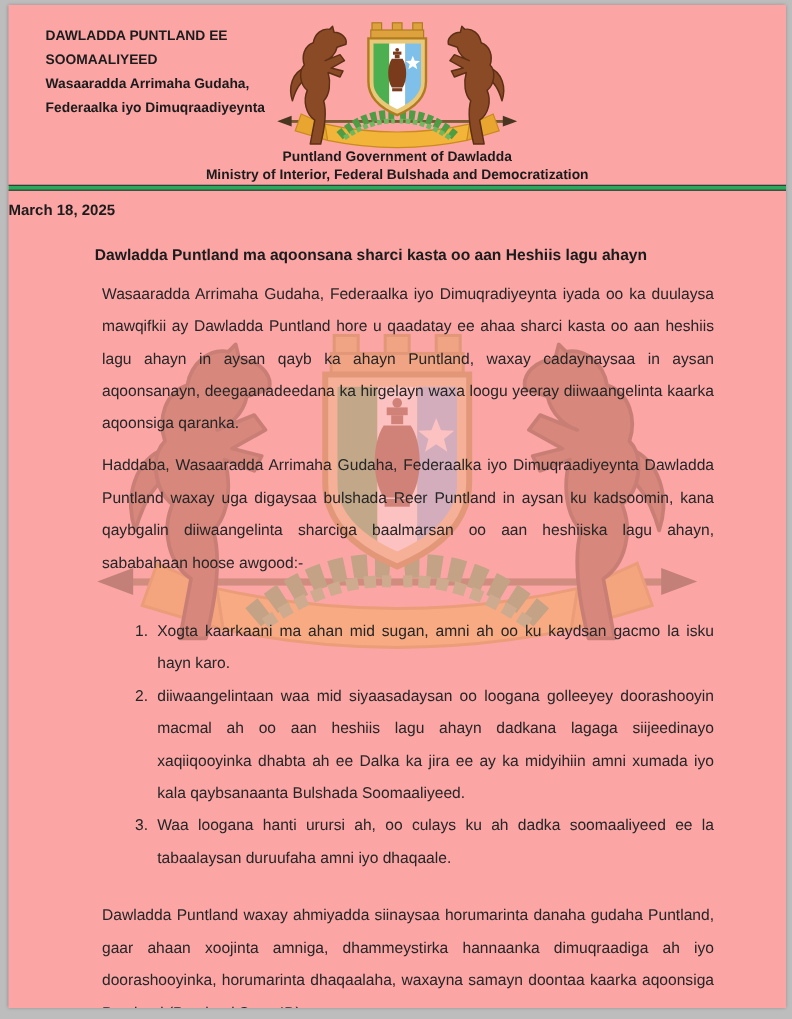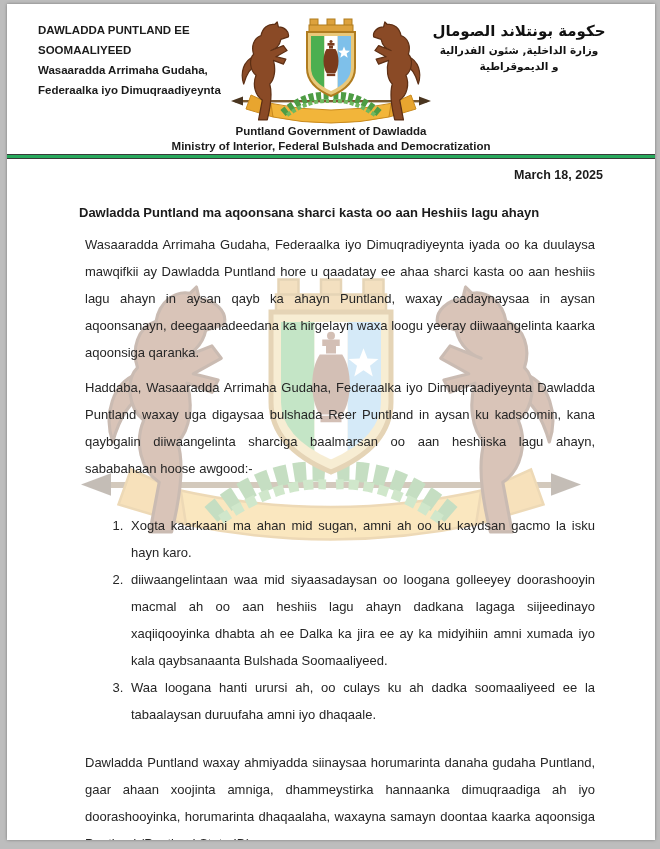--- a/index.html
+++ b/index.html
@@ -4,21 +4,21 @@
 <style>
   html,body{margin:0;padding:0;}
   body{
     width:660px;height:849px;position:relative;
     background:#bdbdbd;
     font-family:"Liberation Sans", sans-serif;
     -webkit-font-smoothing:antialiased;
   }
   .page{
     position:absolute;left:7px;top:4px;right:5px;bottom:9px;
-    background:#ffffff;box-shadow:0 0 3px rgba(0,0,0,.35);
+    background:#fca5a5;box-shadow:0 0 3px rgba(0,0,0,.35);
     overflow:hidden;
   }
   
   .header{position:relative;height:150px;}
   .hdr-left{
     position:absolute;left:31px;top:16px;width:230px;
     font-weight:bold;font-size:11.5px;line-height:20px;color:#1b1b1b;
   }
   .emblem{
     position:absolute;left:50%;top:12px;transform:translateX(-50%);
@@ -34,21 +34,21 @@
   .hdr-center{
     position:absolute;left:0;right:0;top:120px;text-align:center;
     font-weight:bold;font-size:11.5px;line-height:15px;color:#1b1b1b;
   }
   .rule{
     height:3px;background:#28a95c;
     border-top:1.2px solid #3a3a3a;border-bottom:1.2px solid #3a3a3a;
   }
   
   .date{
-    text-align:right;padding:9px 52px 0 0;
+    text-align:left;padding:9px 52px 0 0;
     font-weight:bold;font-size:12.5px;color:#1b1b1b;
   }
   .doc{
     padding:0 60px 0 72px;color:#262626;
     font-size:13px;line-height:27px;
     position:relative;z-index:2;
   }
   .title{
     font-size:13px;font-weight:bold;color:#1b1b1b;
     margin:21px 0 0 0;line-height:20px;
@@ -135,25 +135,20 @@
       <div>DAWLADDA PUNTLAND EE</div>
       <div>SOOMAALIYEED</div>
       <div>Wasaaradda Arrimaha Gudaha,</div>
       <div>Federaalka iyo Dimuqraadiyeynta</div>
     </div>
 
     <svg class="emblem" viewBox="0 0 200 112">
       <use href="#emblem-art"></use>
     </svg>
 
-    <div class="hdr-right">
-      <div class="ar-big">حكومة بونتلاند الصومال</div>
-      <div class="ar-small">وزارة الداخلية, شئون الفدرالية</div>
-      <div class="ar-small">و الديموقراطية</div>
-    </div>
 
     <div class="hdr-center">
       <div>Puntland Government of Dawladda</div>
       <div>Ministry of Interior, Federal Bulshada and Democratization</div>
     </div>
   </header>
 
   <div class="rule"></div>
 
   <div class="date">March 18, 2025</div>

